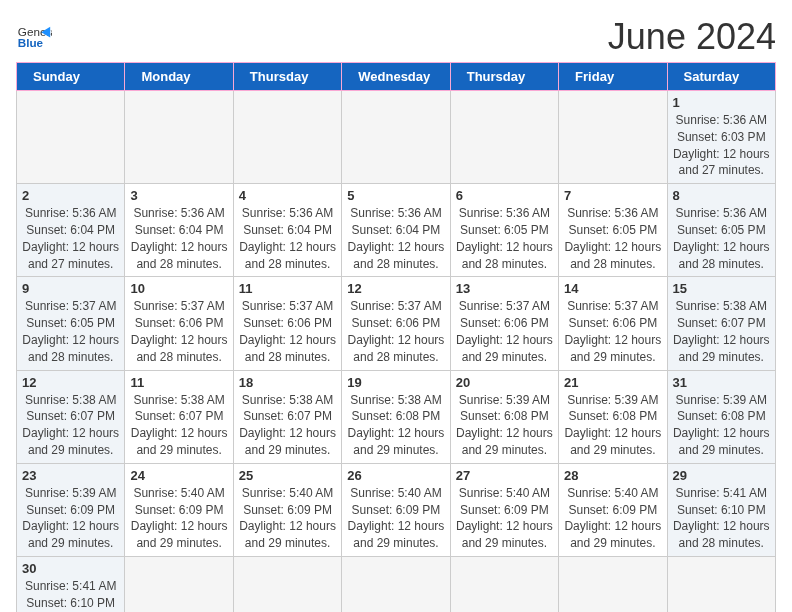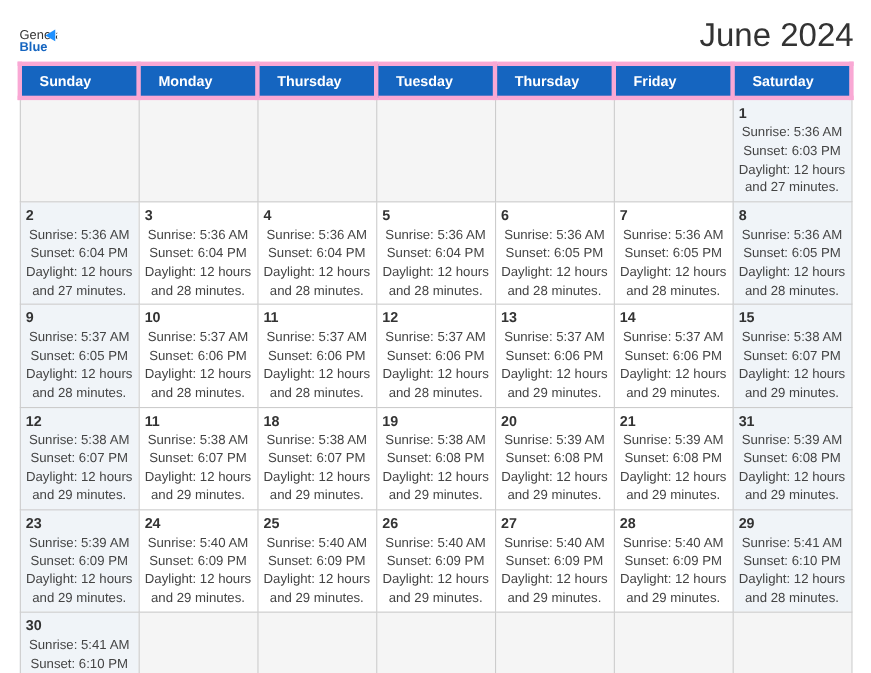--- a/index.html
+++ b/index.html
@@ -22,40 +22,40 @@
       gap: 4px;
     }
     .logo-icon {
       width: 36px;
       height: 36px;
     }
     .title-block {
       text-align: right;
     }
     .month-title {
-      font-size: 30px;
+      font-size: 36px;
       color: #333;
       font-weight: normal;
     }
     .subtitle {
       font-size: 14px;
       color: #555;
     }
     table {
       width: 100%;
       border-collapse: collapse;
       table-layout: fixed;
     }
     th {
       background-color: #1565c0;
       color: #fff;
       text-align: left;
       padding: 6px 16px;
       font-size: 13px;
-      border: 4px solid #f9a8d4;
+      border: 1px solid #f9a8d4;
     }
     td {
       border: 1px solid #ccc;
       vertical-align: top;
       padding: 4px 5px;
       font-size: 10.5px;
       color: #333;
       height: 80px;
       background: #fff;
     }
@@ -97,21 +97,21 @@
     <div class="month-title">June 2024</div>
   </div>
 </div>
 
 <table>
   <thead>
     <tr id="weekday-header">
         <th>Sunday</th>
         <th>Monday</th>
         <th>Thursday</th>
-        <th>Tuesday</th>
+        <th>Wednesday</th>
         <th>Thursday</th>
         <th>Friday</th>
         <th>Saturday</th>
       </tr>
   </thead>
   <tbody id="calendar-body">
       <tr>
         <td class="empty"></td>
         <td class="empty"></td>
         <td class="empty"></td>

